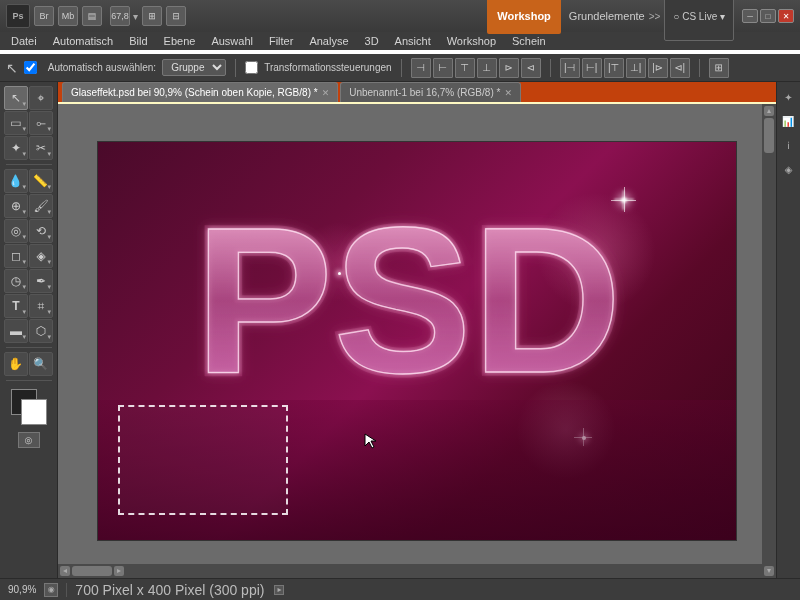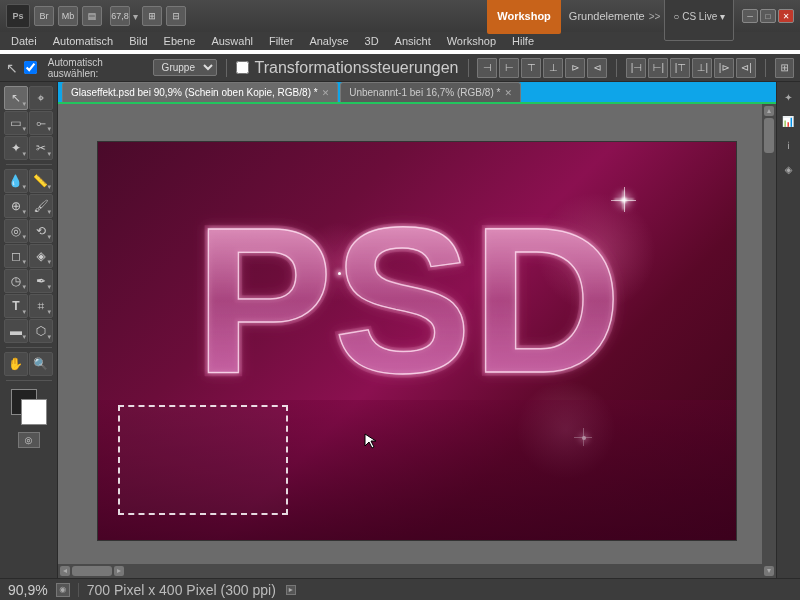--- a/index.html
+++ b/index.html
@@ -94,21 +94,21 @@
     .options-checkbox { display: flex; align-items: center; gap: 11px; color: #ccc; font-size: 10px; }
     .options-dropdown {
       background: #555;
       border: 1px solid #777;
       color: #ddd;
       font-size: 10px;
       padding: 1px 4px;
       border-radius: 2px;
       cursor: pointer;
     }
-    .options-label { color: #ccc; font-size: 16px; text-align: center; }
+    .options-label { color: #ccc; font-size: 10px; text-align: center; }
     .options-divider { width: 1px; height: 18px; background: #666; margin: 0 3px; }
     .options-icon-btn { width: 20px; height: 20px; background: #555; border: 1px solid #777; display: flex; align-items: center; justify-content: center; color: #ccc; font-size: 10px; cursor: pointer; border-radius: 1px; }
 
     
     #main-layout {
       display: flex;
       height: calc(600px - 32px - 22px - 28px - 22px); 
       position: relative;
     }
 
@@ -150,25 +150,25 @@
       flex: 1;
       display: flex;
       flex-direction: column;
       background: #6b6b6b;
       overflow: hidden;
     }
 
     
     #tab-bar {
       height: 22px;
-      background: #0ea5e9;
+      background: #c2410c;
       display: flex;
       align-items: flex-end;
       padding: 0 4px;
-      border-bottom: 2px solid #22c55e;
+      border-bottom: 2px solid #fef9c3;
     }
     .doc-tab {
       height: 20px;
       background: #5a5a5a;
       border: 1px solid #777;
       border-bottom: none;
       border-radius: 3px 3px 0 0;
       padding: 0 8px;
       display: flex; align-items: center; gap: 4px;
       color: #ccc; font-size: 10px; cursor: pointer;
@@ -255,21 +255,21 @@
       height: 22px;
       background: #3c3c3c;
       border-top: 1px solid #2a2a2a;
       display: flex;
       align-items: center;
       padding: 0 8px;
       color: #ccc;
       font-size: 10px;
       gap: 8px;
     }
-    .status-zoom { font-size: 14px; color: #ccc; }
+    .status-zoom { font-size: 10px; color: #ccc; }
     .status-divider { width: 1px; height: 14px; background: #555; }
     .status-info { color: #bbb; font-size: 14px; }
 
     
     #far-right {
       width: 24px;
       background: #3c3c3c;
       border-left: 1px solid #2a2a2a;
       display: flex;
       flex-direction: column;
@@ -310,21 +310,21 @@
   <div class="menu-item">Datei</div>
   <div class="menu-item">Automatisch</div>
   <div class="menu-item">Bild</div>
   <div class="menu-item">Ebene</div>
   <div class="menu-item">Auswahl</div>
   <div class="menu-item">Filter</div>
   <div class="menu-item">Analyse</div>
   <div class="menu-item">3D</div>
   <div class="menu-item">Ansicht</div>
   <div class="menu-item">Workshop</div>
-  <div class="menu-item">Hilfe</div>
+  <div class="menu-item">Schein</div>
 </div>
 
 <div id="options-bar">
   <span class="options-icon">↖</span>
   <div class="options-checkbox">
     <input type="checkbox" checked="" style="">
     <span>Automatisch auswählen:</span>
   </div>
   <select class="options-dropdown">
     <option>Gruppe</option>

